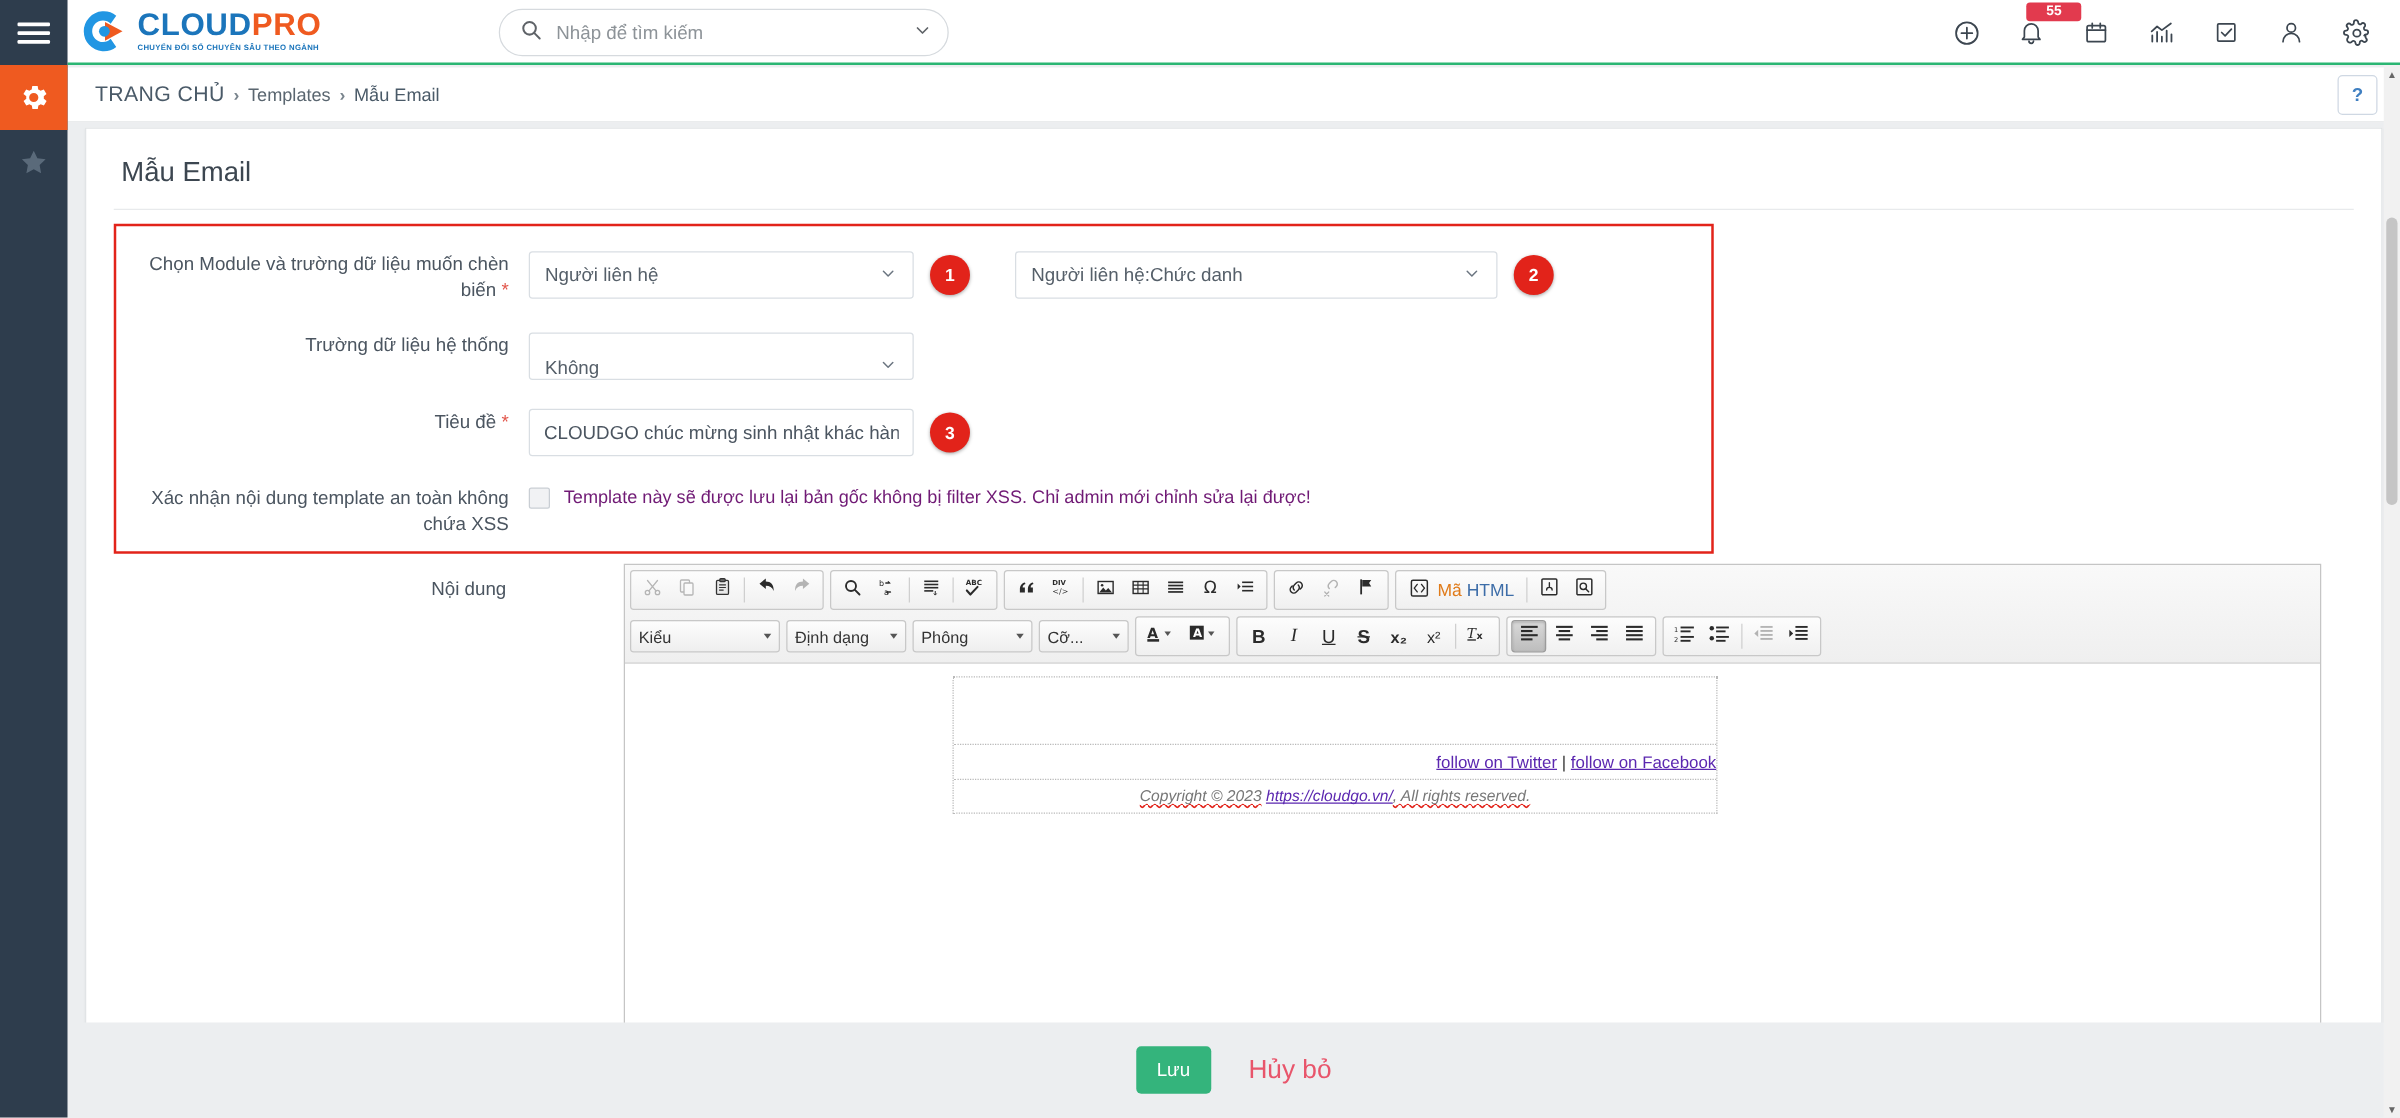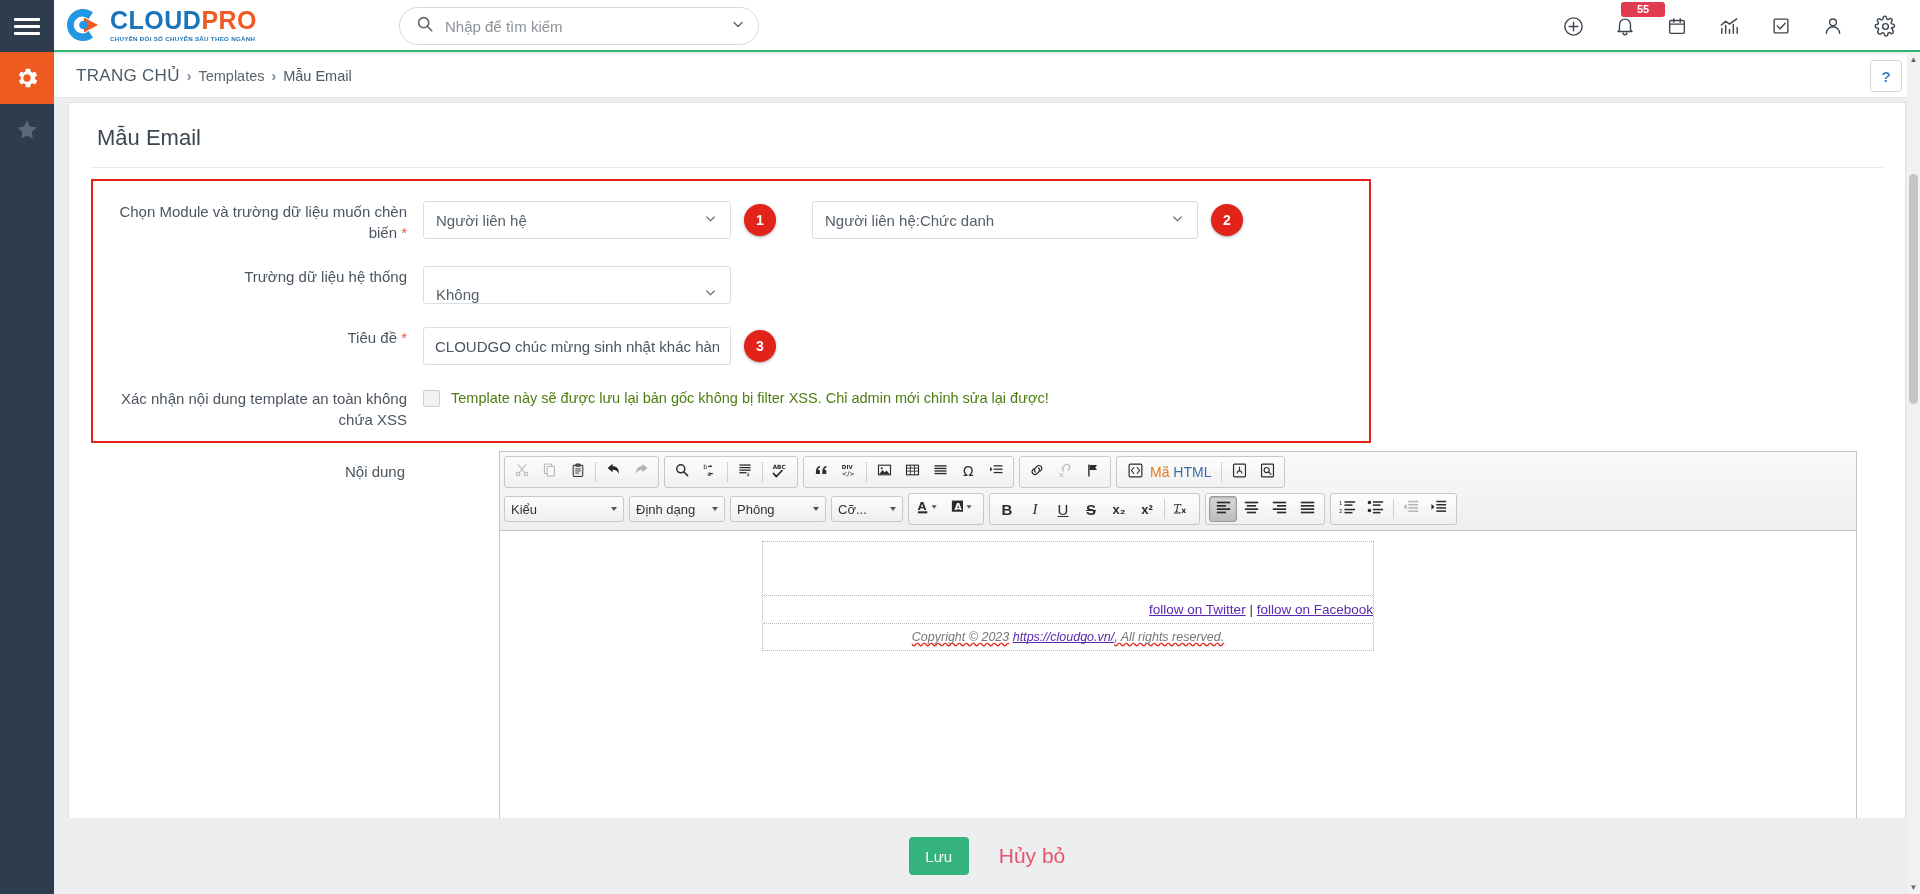--- a/index.html
+++ b/index.html
@@ -179,21 +179,21 @@
     display: flex; align-items: center; justify-content: center;
     margin-left: 13px; flex: none;
     box-shadow: 0 1px 3px rgba(0,0,0,.35);
   }
   .chk {
     width: 17px; height: 17px; border: 1px solid #c9ced4;
     border-radius: 2px; background: #f1f2f4; flex: none;
     margin-right: 11px; cursor: pointer;
   }
   .xss-note {
-    font-size: 14.5px; color: #4d7c0f;
+    font-size: 14.5px; color: #701a75;
   }
 
   
   #editor-label {
     position: absolute; left: 22px; top: 360px;
     width: 330px; text-align: right; padding-right: 16px;
     font-size: 15px; color: #4b5560;
   }
   #editor {
     position: absolute; left: 430px; top: 348px;
@@ -757,21 +757,21 @@
             </span>
             <span class="btn" style="text-decoration:underline;font-size:15px">
               <span>U</span>
             </span>
             <span class="btn" style="text-decoration:line-through;font-weight:bold;font-size:15px">
               <span>S</span>
             </span>
             <span class="btn" style="font-weight:bold;font-size:13px">
               <span>x₂</span>
             </span>
-            <span class="btn" style="font-weight:bold;font-size:13px">
+            <span class="btn" style="font-weight:normal;font-size:13px">
               <span>x²</span>
             </span>
             <span class="vsep"></span>
             <span class="btn">
               <span>
                 <svg width="20" height="17" viewBox="0 0 22 20">
                   <text x="1" y="15" font-size="13" font-style="italic" font-family="DejaVu Serif" fill="#2b2b2b">T</text>
                   <text x="10" y="16" font-size="9" font-weight="bold" font-family="DejaVu Sans" fill="#2b2b2b">x</text>
                   <rect x="1.5" y="15.8" width="8" height="1.3" fill="#2b2b2b"></rect>
                 </svg>

